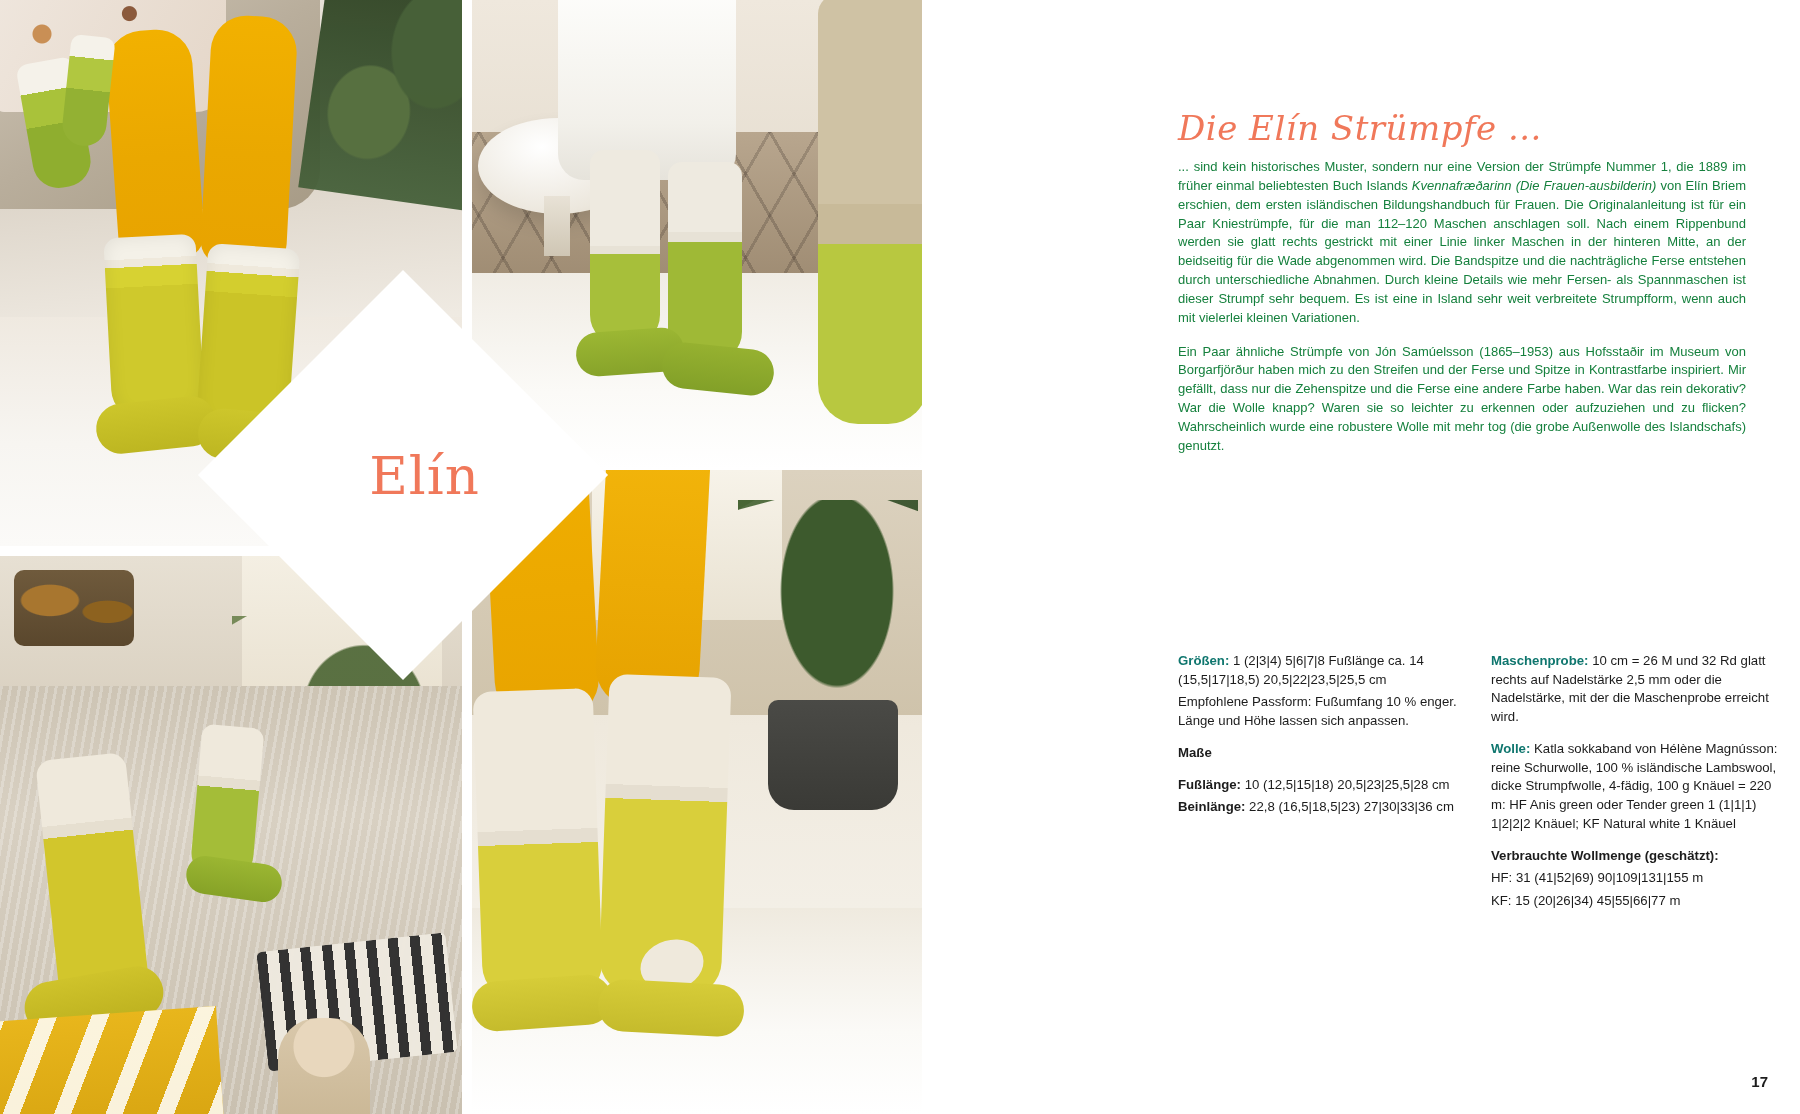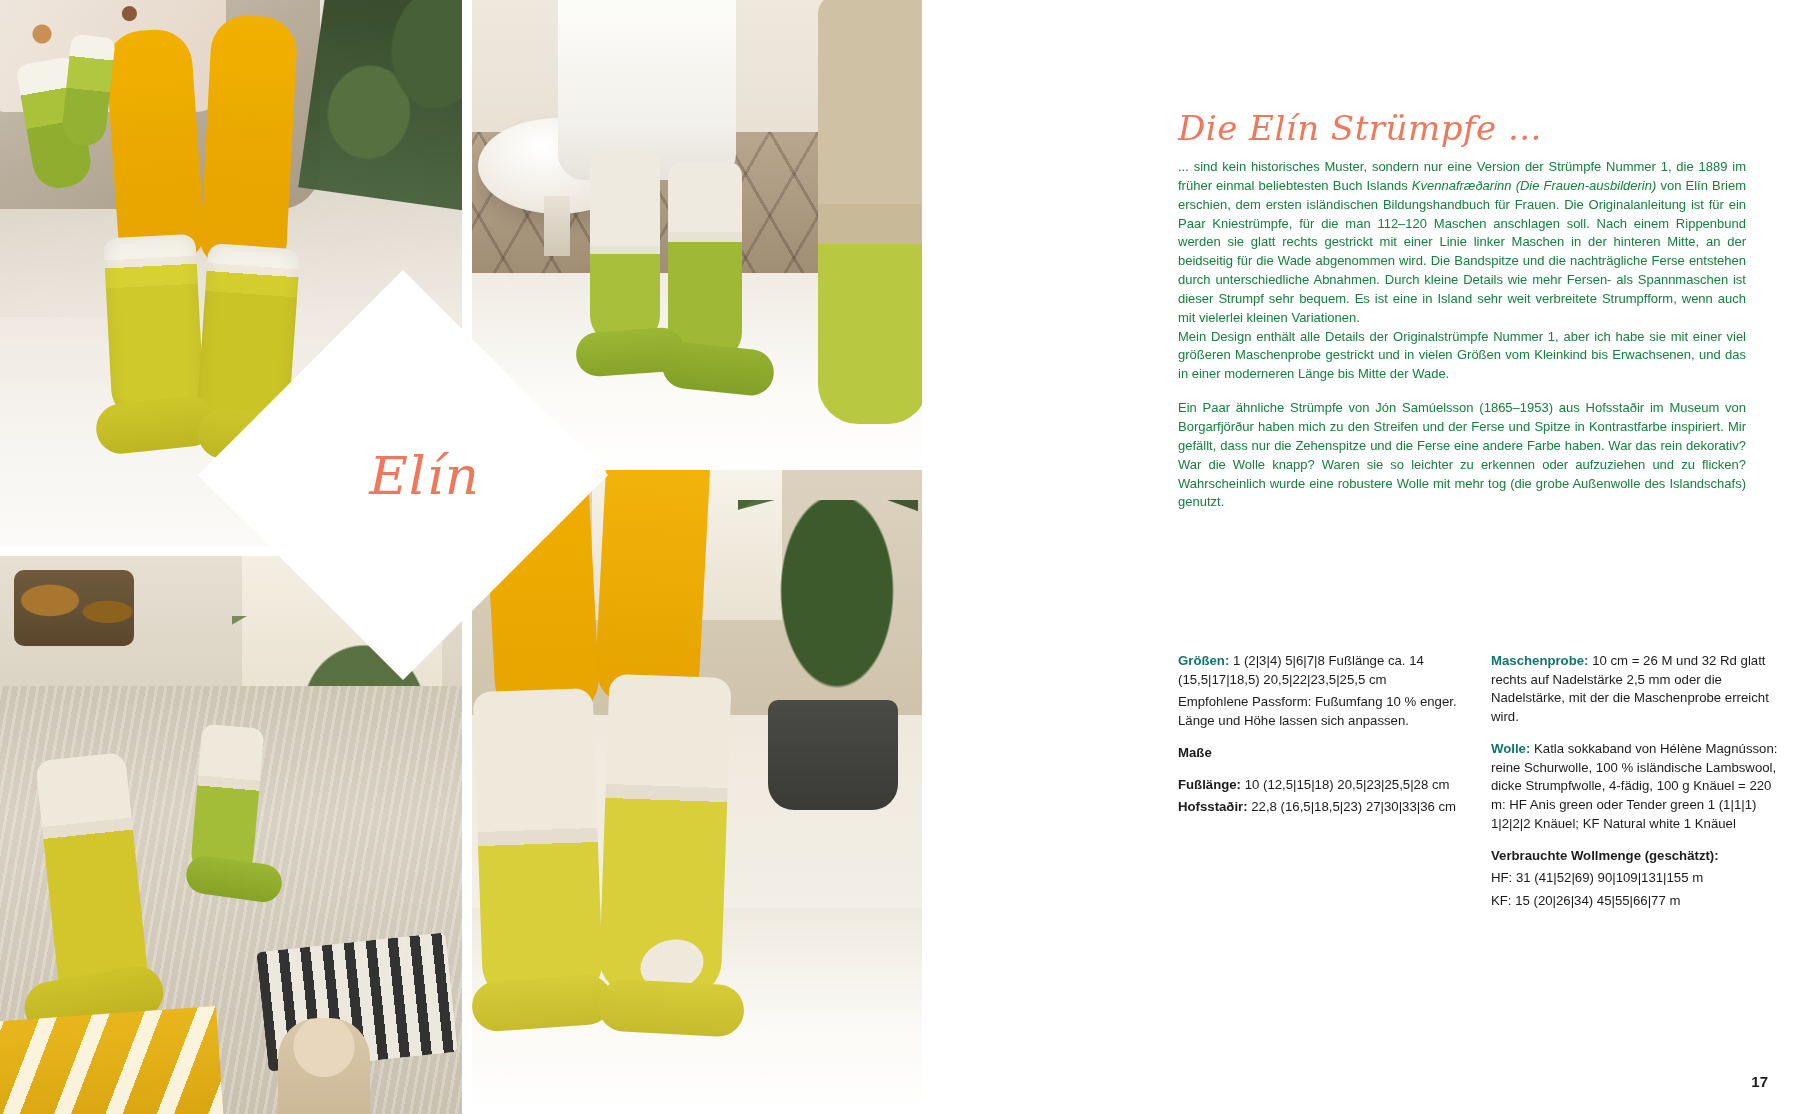--- a/index.html
+++ b/index.html
@@ -334,21 +334,20 @@
     top: 330px;
     width: 290px;
     height: 290px;
     display: flex;
     align-items: center;
     justify-content: center;
     z-index: 6;
   }
   .diamond-text span {
     font-family: "DejaVu Serif", serif;
-    font-style: italic;
     font-size: 53px;
     color: #f0785a;
     letter-spacing: 1px;
     margin-left: 43px;
   }
 
   
   .text-col {
     position: absolute;
     left: 978px;
@@ -491,39 +490,38 @@
       <span>Elín</span>
     </div>
   </div>
 
   <div class="text-col">
 
     <div class="title">Die Elín Strümpfe ...</div>
 
     <div class="intro">
       <p><span>... sind kein historisches Muster, sondern nur eine Version der Strümpfe Nummer 1, die 1889 im früher einmal beliebtesten Buch Islands </span><em>Kvennafræðarinn (Die Frauen-ausbilderin)</em><span> von Elín Briem erschien, dem ersten isländischen Bildungshandbuch für Frauen. Die Originalanleitung ist für ein Paar Kniestrümpfe, für die man 112–120 Maschen anschlagen soll. Nach einem Rippenbund werden sie glatt rechts gestrickt mit einer Linie linker Maschen in der hinteren Mitte, an der beidseitig für die Wade abgenommen wird. Die Bandspitze und die nachträgliche Ferse entstehen durch unterschiedliche Abnahmen. Durch kleine Details wie mehr Fersen- als Spannmaschen ist dieser Strumpf sehr bequem. Es ist eine in Island sehr weit verbreitete Strumpfform, wenn auch mit vielerlei kleinen Variationen.</span></p>
-      <p>Mein Design enthält alle Details der Originalstrümpfe Nummer 1, aber ich habe sie mit einer viel größeren Maschenprobe gestrickt und in vielen Größen vom Kleinkind bis Erwachsenen, und das in einer moderneren Länge bis Mitte der Wade.</p>
       <p class="gap">Ein Paar ähnliche Strümpfe von Jón Samúelsson (1865–1953) aus Hofsstaðir im Museum von Borgarfjörður haben mich zu den Streifen und der Ferse und Spitze in Kontrastfarbe inspiriert. Mir gefällt, dass nur die Zehenspitze und die Ferse eine andere Farbe haben. War das rein dekorativ? War die Wolle knapp? Waren sie so leichter zu erkennen oder aufzuziehen und zu flicken? Wahrscheinlich wurde eine robustere Wolle mit mehr tog (die grobe Außenwolle des Islandschafs) genutzt.</p>
     </div>
 
     <div class="specs">
 
       <div class="spec-col">
         <p class="tight">
           <span class="lbl">Größen:</span>
           <span>1 (2|3|4) 5|6|7|8 Fußlänge ca. 14 (15,5|17|18,5) 20,5|22|23,5|25,5 cm</span>
         </p>
         <p>Empfohlene Passform: Fußumfang 10 % enger. Länge und Höhe lassen sich anpassen.</p>
         <p class="measure-head">Maße</p>
         <p class="tight">
           <span class="lbl-dark">Fußlänge:</span>
           <span>10 (12,5|15|18) 20,5|23|25,5|28 cm</span>
         </p>
         <p class="tight">
-          <span class="lbl-dark">Hofsstaðir:</span>
+          <span class="lbl-dark">Beinlänge:</span>
           <span>22,8 (16,5|18,5|23) 27|30|33|36 cm</span>
         </p>
       </div>
 
       <div class="spec-col">
         <p>
           <span class="lbl">Maschenprobe:</span>
           <span>10 cm = 26 M und 32 Rd glatt rechts auf Nadelstärke 2,5 mm oder die Nadelstärke, mit der die Maschenprobe erreicht wird.</span>
         </p>
         <p>

